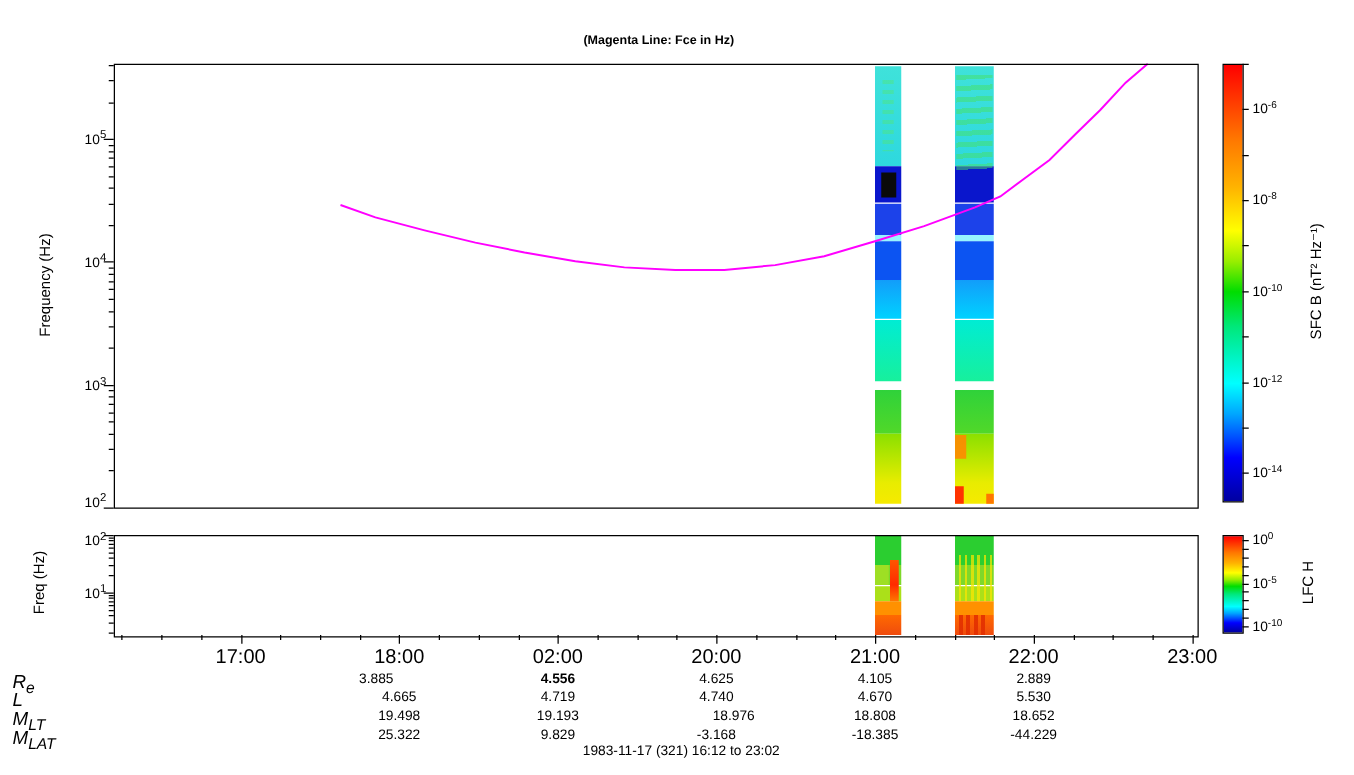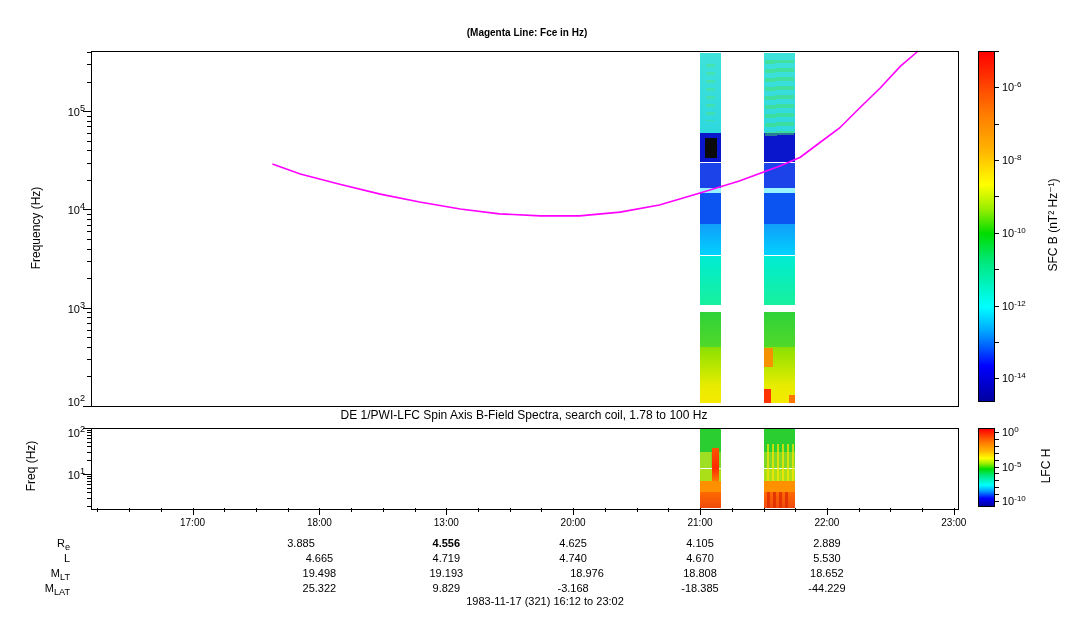--- a/index.html
+++ b/index.html
@@ -10,32 +10,31 @@
   .lbl{position:absolute;font-size:11px;line-height:1;white-space:nowrap;z-index:7;}
   .lbl sup{font-size:8px;vertical-align:4px;}
   .title{position:absolute;font-size:12px;white-space:nowrap;transform:translateX(-50%);z-index:7;}
   .subtitle{position:absolute;font-size:10px;font-weight:bold;white-space:nowrap;transform:translateX(-50%);z-index:7;}
   .rot{position:absolute;font-size:12px;white-space:nowrap;transform:translate(-50%,-50%) rotate(-90deg);z-index:7;}
   .colorbar{position:absolute;border:1px solid #000;z-index:5;
     background:linear-gradient(180deg,#ff0000 0%,#ff2a00 6%,#ff7700 17%,#ffb300 28%,#ffff00 38%,
       #99ee00 45%,#00dd00 52%,#00e87a 60%,#00f2b8 66%,#00ffff 73%,#00a6ff 80%,#0055ff 85%,#0000ff 90%,#0000a0 100%);}
   .seg{position:absolute;z-index:1;}
   .ylab-num{position:absolute;width:42px;text-align:right;font-size:11px;line-height:1;transform:translateY(-50%);z-index:7;}
-  .xlab{position:absolute;font-size:10px;transform:translateX(-50%);white-space:nowrap;z-index:7;}
+  .xlab{position:absolute;font-size:16px;transform:translateX(-50%);white-space:nowrap;z-index:7;}
   .ephv{position:absolute;font-size:11px;transform:translateX(-50%);white-space:nowrap;z-index:7;}
-  .ephl{position:absolute;width:60px;text-align:right;font-size:11px;white-space:nowrap;z-index:7;}
+  .ephl{position:absolute;width:60px;font-size:15px;white-space:nowrap;z-index:7;font-style:italic;}
   svg.overlay{position:absolute;left:0;top:0;z-index:3;pointer-events:none;}
 </style>
 </head>
 <body>
 
 <div class="fig">
 
   <div class="subtitle" style="left:527px;top:27px;text-align:center;">(Magenta Line: Fce in Hz)</div>
-  <div class="title" style="left:524px;top:408px;">DE 1/PWI-LFC  Spin Axis B-Field Spectra, search coil, 1.78 to 100 Hz</div>
 
   <div class="rot" style="left:36px;top:228px;">Frequency (Hz)</div>
   <div class="rot" style="left:31px;top:466px;">Freq (Hz)</div>
   <div class="rot" style="left:1053px;top:225px;">SFC B (nT² Hz⁻¹)</div>
   <div class="rot" style="left:1046px;top:466px;">LFC H</div>
 
   <div id="strips">
       <div class="seg" style="left:700.0px;top:53.0px;width:21.2px;height:79.9px;background:linear-gradient(180deg,#3fe2da,#2ed8de);"></div>
       <div class="seg" style="left:700.0px;top:132.9px;width:21.2px;height:29.6px;background:#0a16cc;"></div>
       <div class="seg" style="left:700.0px;top:162.5px;width:21.2px;height:25.5px;background:#1c42ea;"></div>
@@ -165,21 +164,21 @@
       <div class="tick" style="left:731.7px;top:508px;width:1px;height:4px;"></div>
       <div class="tick" style="left:763.5px;top:508px;width:1px;height:4px;"></div>
       <div class="tick" style="left:795.2px;top:508px;width:1px;height:4px;"></div>
       <div class="tick" style="left:826.9px;top:508px;width:1px;height:7px;"></div>
       <div class="tick" style="left:858.6px;top:508px;width:1px;height:4px;"></div>
       <div class="tick" style="left:890.3px;top:508px;width:1px;height:4px;"></div>
       <div class="tick" style="left:922.1px;top:508px;width:1px;height:4px;"></div>
       <div class="tick" style="left:953.8px;top:508px;width:1px;height:7px;"></div>
       <div class="xlab" style="left:192.5px;top:517px;">17:00</div>
       <div class="xlab" style="left:319.4px;top:517px;">18:00</div>
-      <div class="xlab" style="left:446.3px;top:517px;">13:00</div>
+      <div class="xlab" style="left:446.3px;top:517px;">02:00</div>
       <div class="xlab" style="left:573.1px;top:517px;">20:00</div>
       <div class="xlab" style="left:700.0px;top:517px;">21:00</div>
       <div class="xlab" style="left:826.9px;top:517px;">22:00</div>
       <div class="xlab" style="left:953.8px;top:517px;">23:00</div>
       <div class="tick" style="left:994px;top:51.0px;width:5px;height:1px;"></div>
       <div class="tick" style="left:994px;top:87.4px;width:5px;height:1px;"></div>
       <div class="tick" style="left:994px;top:123.7px;width:5px;height:1px;"></div>
       <div class="tick" style="left:994px;top:160.1px;width:5px;height:1px;"></div>
       <div class="tick" style="left:994px;top:196.4px;width:5px;height:1px;"></div>
       <div class="tick" style="left:994px;top:232.8px;width:5px;height:1px;"></div>

